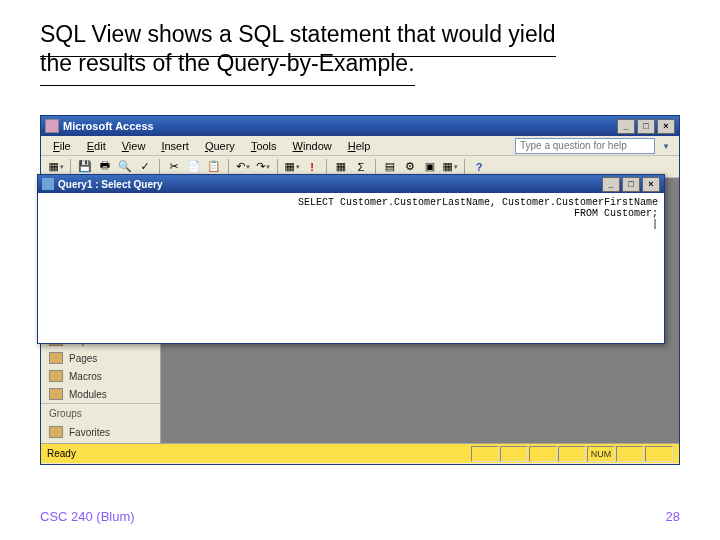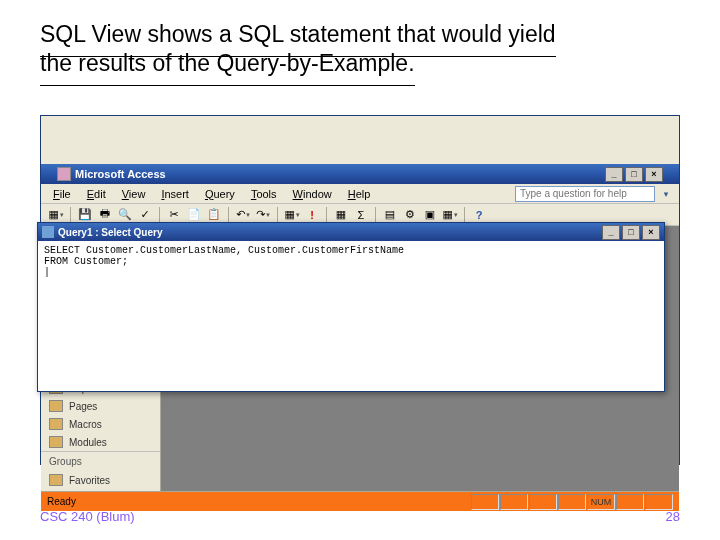--- a/index.html
+++ b/index.html
@@ -1,42 +1,42 @@
 <!DOCTYPE html>
 <html><head>
 <meta charset="utf-8">
 <style>
   * { box-sizing: border-box; margin: 0; padding: 0; }
   body { width: 720px; height: 540px; background: #fff; font-family: Arial, Helvetica, sans-serif; position: relative; }
   .slide-title { position: absolute; top: 20px; left: 40px; right: 40px; font-size: 23px; color: #000; line-height: 1.25; font-family: Arial, sans-serif; }
   .slide-title .ul { border-bottom: 1px solid #000; padding-bottom: 9px; }
   .footer { position: absolute; bottom: 16px; left: 40px; right: 40px; display: flex; justify-content: space-between; font-size: 13px; color: #8b5cf6; }
   .app-window { position: absolute; top: 115px; left: 40px; width: 640px; height: 350px; border: 1px solid #1a3a7a; font-family: Tahoma, sans-serif; font-size: 11px; background: #ece9d8; }
-  .titlebar { height: 20px; background: linear-gradient(to bottom, #3b6ec0 0%, #2a56aa 50%, #1e3e88 100%); display: flex; align-items: center; padding: 0 16px; color: #fff; font-weight: bold; font-size: 11px; margin-top: 48px; }
+  .titlebar { height: 20px; background: linear-gradient(to bottom, #3b6ec0 0%, #2a56aa 50%, #1e3e88 100%); display: flex; align-items: center; padding: 0 4px; color: #fff; font-weight: bold; font-size: 11px; }
   .titlebar .icon { width: 14px; height: 14px; background: #d9a0c0; margin-right: 4px; display: inline-block; border: 1px solid #888; }
   .winbtns { margin-left: auto; display: flex; gap: 2px; }
   .winbtn { width: 18px; height: 15px; background: #d4d0c8; border: 1px solid #666; font-size: 9px; line-height: 13px; text-align: center; color: #000; cursor: pointer; }
   .menubar { height: 20px; background: #ece9d8; border-bottom: 1px solid #c0c0c0; display: flex; align-items: center; padding: 0 6px; gap: 4px; font-size: 11px; }
   .menuitem { padding: 2px 6px; cursor: pointer; }
   .menuitem u { text-decoration: underline; }
   .helpbox { margin-left: auto; width: 140px; height: 16px; border: 1px solid #7a9ccc; background: #fff; padding: 1px 4px; font-size: 10px; color: #999; }
   .helpdrop { width: 14px; text-align: center; color: #365f91; font-size: 9px; }
   .toolbar { height: 22px; background: #ece9d8; border-bottom: 1px solid #c0c0c0; display: flex; align-items: center; padding: 0 6px; gap: 2px; }
   .tbtn { width: 18px; height: 18px; border: 1px solid transparent; display: flex; align-items: center; justify-content: center; font-size: 11px; cursor: pointer; }
   .sep { width: 1px; height: 16px; background: #aca899; margin: 0 3px; }
   .workspace { height: 265px; background: #808080; position: relative; display: flex; }
   .sidebar { width: 120px; background: #ece9d8; border-right: 1px solid #aca899; padding: 2px 0; display: flex; flex-direction: column; }
   .sidepanel { flex: 1; }
   .sideitem { display: flex; align-items: center; gap: 6px; padding: 3px 8px; font-size: 10px; color: #333; cursor: pointer; }
   .sideicon { width: 14px; height: 12px; background: #d8b060; border: 1px solid #888; display: inline-block; }
   .sidegroup { padding: 4px 8px; font-size: 10px; color: #555; border-top: 1px solid #c0c0c0; }
   .inner-window { position: absolute; top: -4px; left: -4px; width: 628px; height: 170px; background: #fff; border: 1px solid #1a3a7a; box-shadow: 2px 2px 6px rgba(0,0,0,0.4); z-index: 10; }
   .inner-title { height: 18px; background: linear-gradient(to bottom, #3b6ec0 0%, #1e3e88 100%); color: #fff; display: flex; align-items: center; padding: 0 4px; font-size: 10px; font-weight: bold; }
-  .inner-body { padding: 4px 6px; font-family: "Courier New", monospace; font-size: 10px; white-space: pre; color: #000; height: 148px; overflow: hidden; background: #fff; }
-  .statusbar { height: 20px; background: #f97316; border-top: 1px solid #aca899; display: flex; align-items: center; padding: 0 6px; font-size: 10px; }
+  .inner-body { padding: 4px 6px; font-family: "Courier New", monospace; font-size: 10px; white-space: pre; color: #000; height: 148px; overflow: hidden; background: #fff; text-align: right; }
+  .statusbar { height: 20px; background: #fde047; border-top: 1px solid #aca899; display: flex; align-items: center; padding: 0 6px; font-size: 10px; }
   .status-cells { margin-left: auto; display: flex; gap: 1px; }
   .scell { width: 28px; height: 16px; border: 1px inset #ddd; font-size: 9px; text-align: center; line-height: 14px; color: #333; }
   .drop-arrow { font-size: 7px; margin-left: 1px; color: #555; }
 </style>
 </head>
 <body>
 
 <div class="slide-title">
   <span class="ul">SQL View shows a SQL statement that would yield</span><br>
   <span class="ul">the results of the Query-by-Example.</span>

